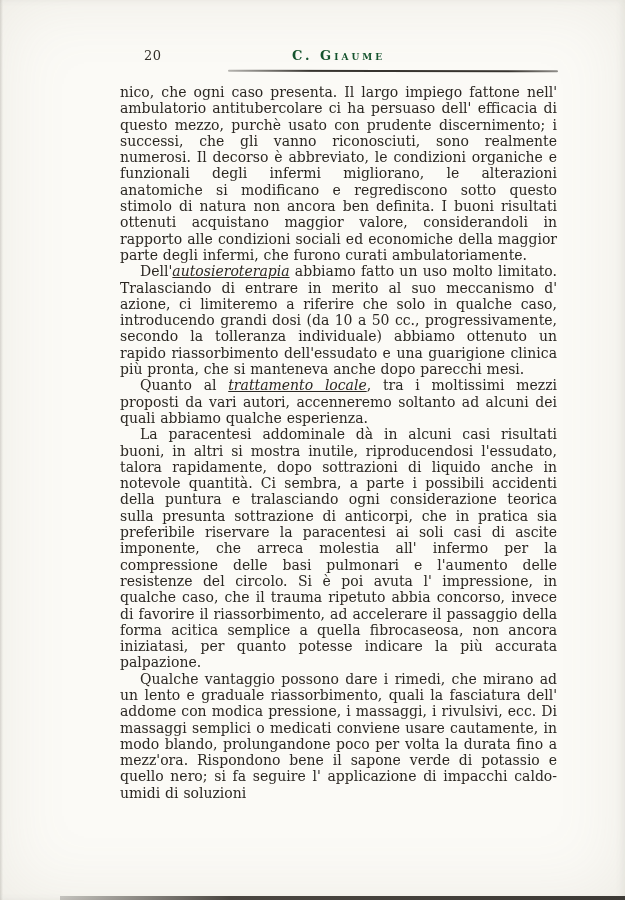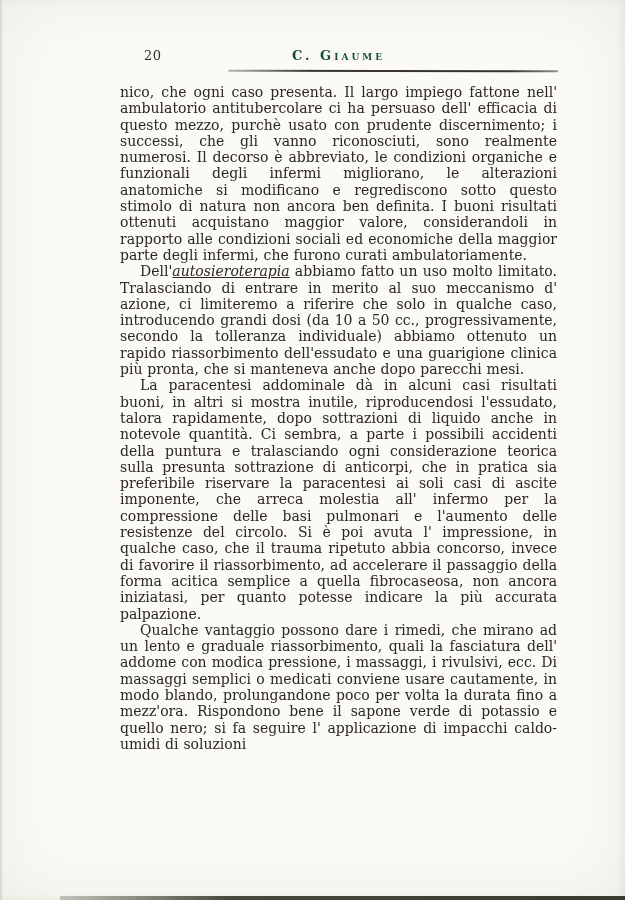--- a/index.html
+++ b/index.html
@@ -110,17 +110,18 @@
   <div class="page-header">
     <span class="page-number">20</span>
     <span class="running-title">C. Giaume</span>
   </div>
 
   <div class="header-rule"></div>
 
   <div class="body-text">
       <p class=""><span>nico, che ogni caso presenta. Il largo impiego fattone nell' ambulatorio antitubercolare ci ha persuaso dell' efficacia di questo mezzo, purchè usato con prudente discernimento; i successi, che gli vanno riconosciuti, sono realmente numerosi. Il decorso è abbreviato, le condizioni organiche e funzionali degli infermi migliorano, le alterazioni anatomiche si modificano e regrediscono sotto questo stimolo di natura non ancora ben definita. I buoni risultati ottenuti acquistano maggior valore, considerandoli in rapporto alle condizioni sociali ed economiche della maggior parte degli infermi, che furono curati ambulatoriamente.</span></p>
       <p class="indent"><span>Dell'</span><i>autosieroterapia</i><span> abbiamo fatto un uso molto limitato. Tralasciando di entrare in merito al suo meccanismo d' azione, ci limiteremo a riferire che solo in qualche caso, introducendo grandi dosi (da 10 a 50 cc., progressivamente, secondo la tolleranza individuale) abbiamo ottenuto un rapido riassorbimento dell'essudato e una guarigione clinica più pronta, che si manteneva anche dopo parecchi mesi.</span></p>
+      <p class="indent"><span>Quanto al </span><i>trattamento locale</i><span>, tra i moltissimi mezzi proposti da vari autori, accenneremo soltanto ad alcuni dei quali abbiamo qualche esperienza.</span></p>
       <p class="indent"><span>La paracentesi addominale dà in alcuni casi risultati buoni, in altri si mostra inutile, riproducendosi l'essudato, talora rapidamente, dopo sottrazioni di liquido anche in notevole quantità. Ci sembra, a parte i possibili accidenti della puntura e tralasciando ogni considerazione teorica sulla presunta sottrazione di anticorpi, che in pratica sia preferibile riservare la paracentesi ai soli casi di ascite imponente, che arreca molestia all' infermo per la compressione delle basi pulmonari e l'aumento delle resistenze del circolo. Si è poi avuta l' impressione, in qualche caso, che il trauma ripetuto abbia concorso, invece di favorire il riassorbimento, ad accelerare il passaggio della forma acitica semplice a quella fibrocaseosa, non ancora iniziatasi, per quanto potesse indicare la più accurata palpazione.</span></p>
       <p class="indent"><span>Qualche vantaggio possono dare i rimedi, che mirano ad un lento e graduale riassorbimento, quali la fasciatura dell' addome con modica pressione, i massaggi, i rivulsivi, ecc. Di massaggi semplici o medicati conviene usare cautamente, in modo blando, prolungandone poco per volta la durata fino a mezz'ora. Rispondono bene il sapone verde di potassio e quello nero; si fa seguire l' applicazione di impacchi caldo-umidi di soluzioni</span></p>
     </div>
 
 </div>
 
 </body></html>

